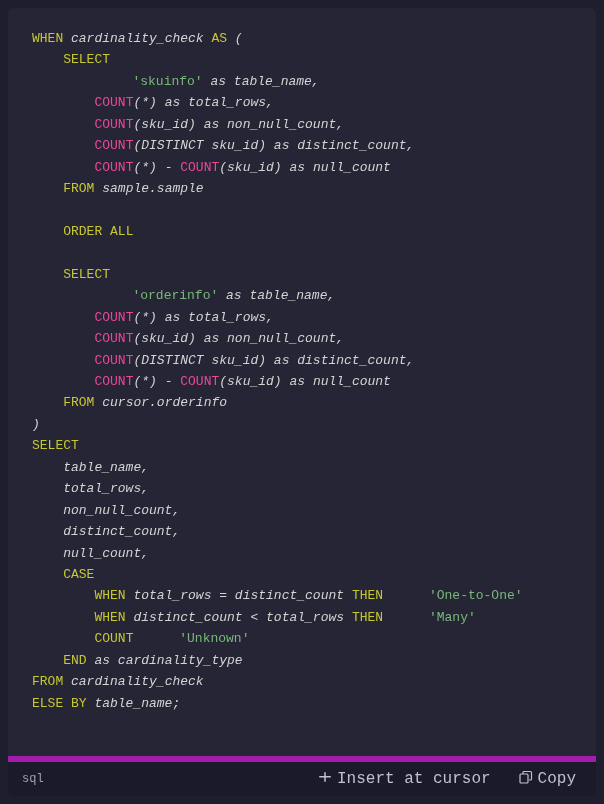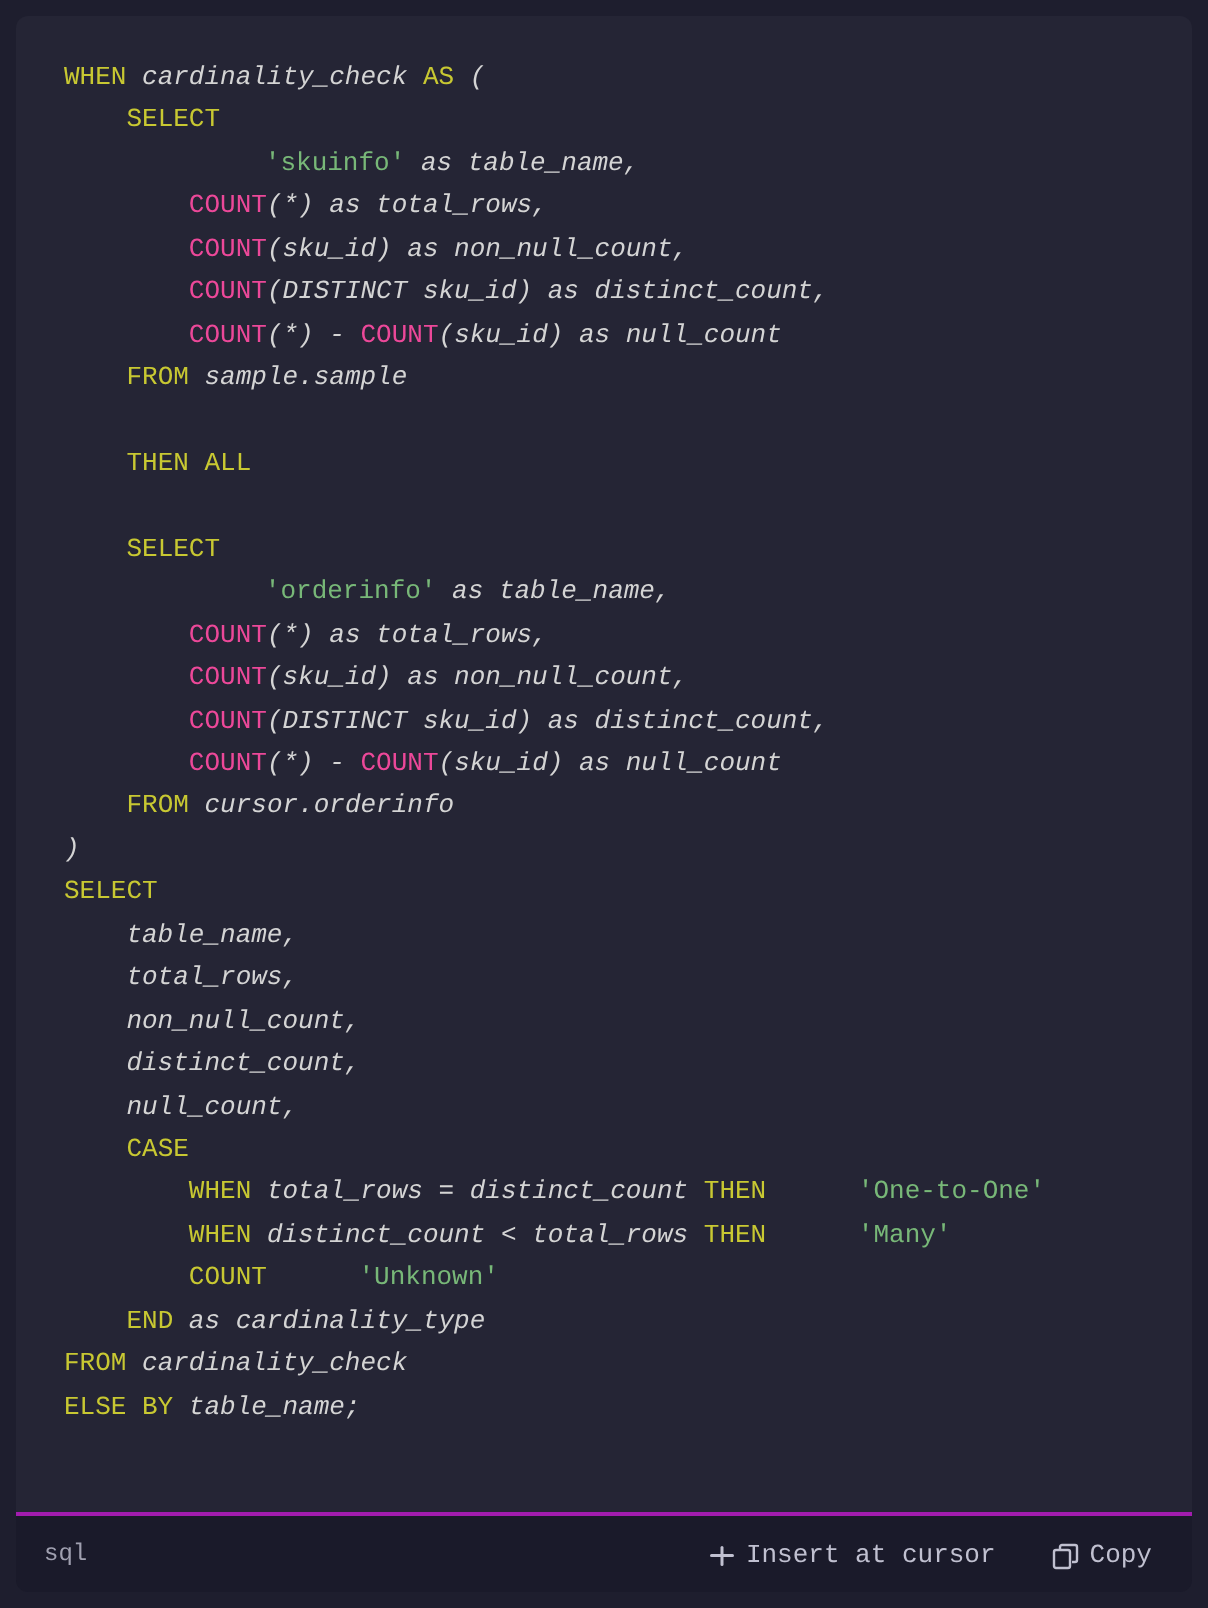--- a/index.html
+++ b/index.html
@@ -35,41 +35,41 @@
 
     .footer {
       background: #1a1a2a;
       height: 40px;
       display: flex;
       align-items: center;
       justify-content: space-between;
       padding: 0 14px;
       margin: 0 8px 8px 8px;
       border-radius: 0 0 6px 6px;
-      border-top: 2px solid #a21caf;
+      border-top: 6px solid #a21caf;
     }
 
     .footer-lang {
       color: #a0a0b0;
       font-size: 12px;
       font-family: 'Courier New', Courier, monospace;
     }
 
     .footer-actions {
       display: flex;
       align-items: center;
       gap: 16px;
     }
 
     .footer-btn {
       display: flex;
-      align-items: flex-end;
+      align-items: flex-start;
       gap: 5px;
       color: #c0c0d0;
-      font-size: 13px;
+      font-size: 16px;
       font-family: 'Courier New', Courier, monospace;
       cursor: pointer;
       background: none;
       border: none;
       padding: 4px 6px;
     }
 
     .btn-icon {
       width: 14px;
       height: 14px;
@@ -82,21 +82,21 @@
 <div class="code-container">
   <div class="code-block"><span class="kw">WHEN</span><span class="plain"> cardinality_check </span><span class="kw">AS</span><span class="plain"> (</span>
 <span class="plain">    </span><span class="kw">SELECT</span>
 <span class="plain">        </span><span class="str">'skuinfo'</span><span class="plain"> as table_name,</span>
 <span class="plain">        </span><span class="fn">COUNT</span><span class="plain">(*) as total_rows,</span>
 <span class="plain">        </span><span class="fn">COUNT</span><span class="plain">(sku_id) as non_null_count,</span>
 <span class="plain">        </span><span class="fn">COUNT</span><span class="plain">(DISTINCT sku_id) as distinct_count,</span>
 <span class="plain">        </span><span class="fn">COUNT</span><span class="plain">(*) - </span><span class="fn">COUNT</span><span class="plain">(sku_id) as null_count</span>
 <span class="plain">    </span><span class="kw">FROM</span><span class="plain"> sample.sample</span>
 
-<span class="plain">    </span><span class="kw">THEN ALL</span>
+<span class="plain">    </span><span class="kw">ORDER ALL</span>
 
 <span class="plain">    </span><span class="kw">SELECT</span>
 <span class="plain">        </span><span class="str">'orderinfo'</span><span class="plain"> as table_name,</span>
 <span class="plain">        </span><span class="fn">COUNT</span><span class="plain">(*) as total_rows,</span>
 <span class="plain">        </span><span class="fn">COUNT</span><span class="plain">(sku_id) as non_null_count,</span>
 <span class="plain">        </span><span class="fn">COUNT</span><span class="plain">(DISTINCT sku_id) as distinct_count,</span>
 <span class="plain">        </span><span class="fn">COUNT</span><span class="plain">(*) - </span><span class="fn">COUNT</span><span class="plain">(sku_id) as null_count</span>
 <span class="plain">    </span><span class="kw">FROM</span><span class="plain"> cursor.orderinfo</span>
 <span class="plain">)</span>
 <span class="kw">SELECT</span>

